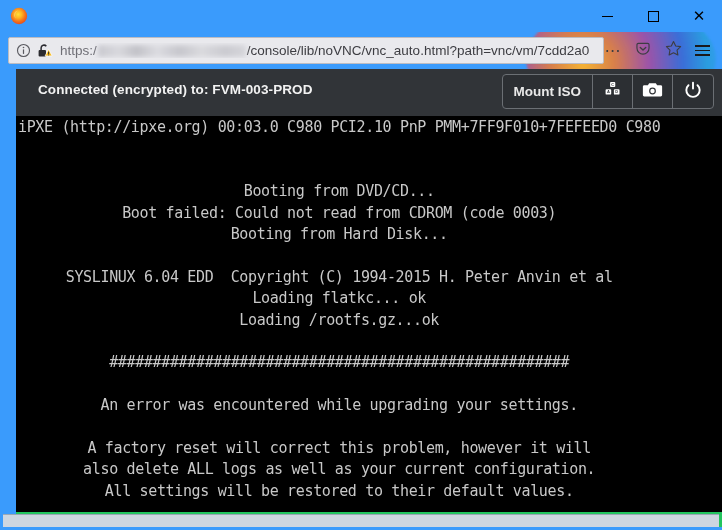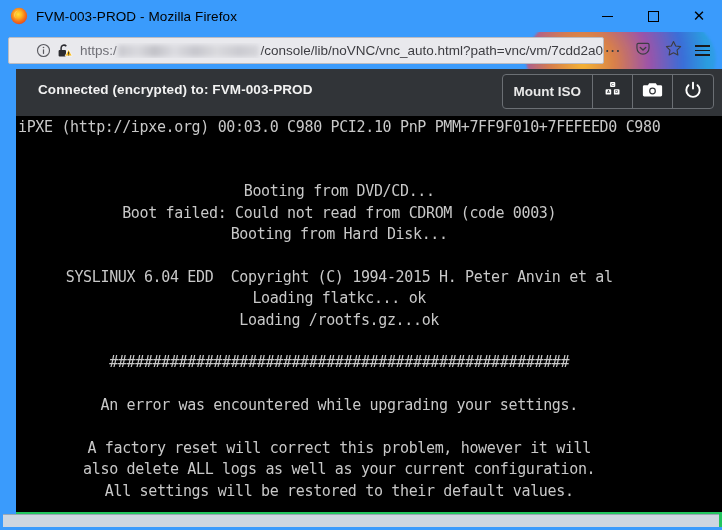--- a/index.html
+++ b/index.html
@@ -107,21 +107,20 @@
     left: 8px;
     top: 5px;
     width: 596px;
     height: 27px;
     background: #e9e9ed;
     border: 1px solid #bcbcc2;
     border-radius: 2px;
     box-sizing: border-box;
     display: flex;
     align-items: center;
-    padding-left: 20px;
   }
   #info-icon {
     margin-left: 7px;
     flex: 0 0 auto;
     width: 15px; height: 15px;
   }
   #lockwarn-icon {
     margin-left: 6px;
     margin-right: 7px;
     flex: 0 0 auto;
@@ -302,21 +301,20 @@
             <stop offset="32%" stop-color="#ffb521"></stop>
             <stop offset="62%" stop-color="#f4731c"></stop>
             <stop offset="100%" stop-color="#e0391a"></stop>
           </radialGradient>
         </defs>
         <circle cx="16" cy="16" r="14.5" fill="url(#ffg)"></circle>
         <path d="M16 3.2c-4.5 1.2-7.6 4.1-8.3 8 1.6-2.4 4.1-3.7 6.7-3.6-3.6 1.5-6.2 5-6.2 9.1 0 5.2 4.1 9.3 9.2 9.3 5 0 9.1-3.9 9.3-8.8-1 2.4-3.2 3.9-5.8 3.9-3.4 0-6.1-2.6-6.1-6 0-3 2-5.2 4.6-5.9-2.1-1.9-3.3-3.7-3.4-6z" fill="#2b5dbd" opacity="0.0"></path>
         <path d="M8.4 9.8c1.4-2 3.6-3.1 5.9-3.1-2.2 1.1-3.9 2.9-4.8 5.1-1.2 3-0.6 6.4 1.5 8.6-3.6-1.6-5.2-6-2.6-10.6z" fill="#ffffff" opacity="0.25"></path>
       </svg>
     </span>
-    <span id="title-text">FVM-003-PROD - Mozilla Firefox</span>
 
     <div id="win-controls">
       <div class="win-btn">
         <span class="glyph-min"></span>
       </div>
       <div class="win-btn">
         <span class="glyph-max"></span>
       </div>
       <div class="win-btn">
         <span class="glyph-close">✕</span>

